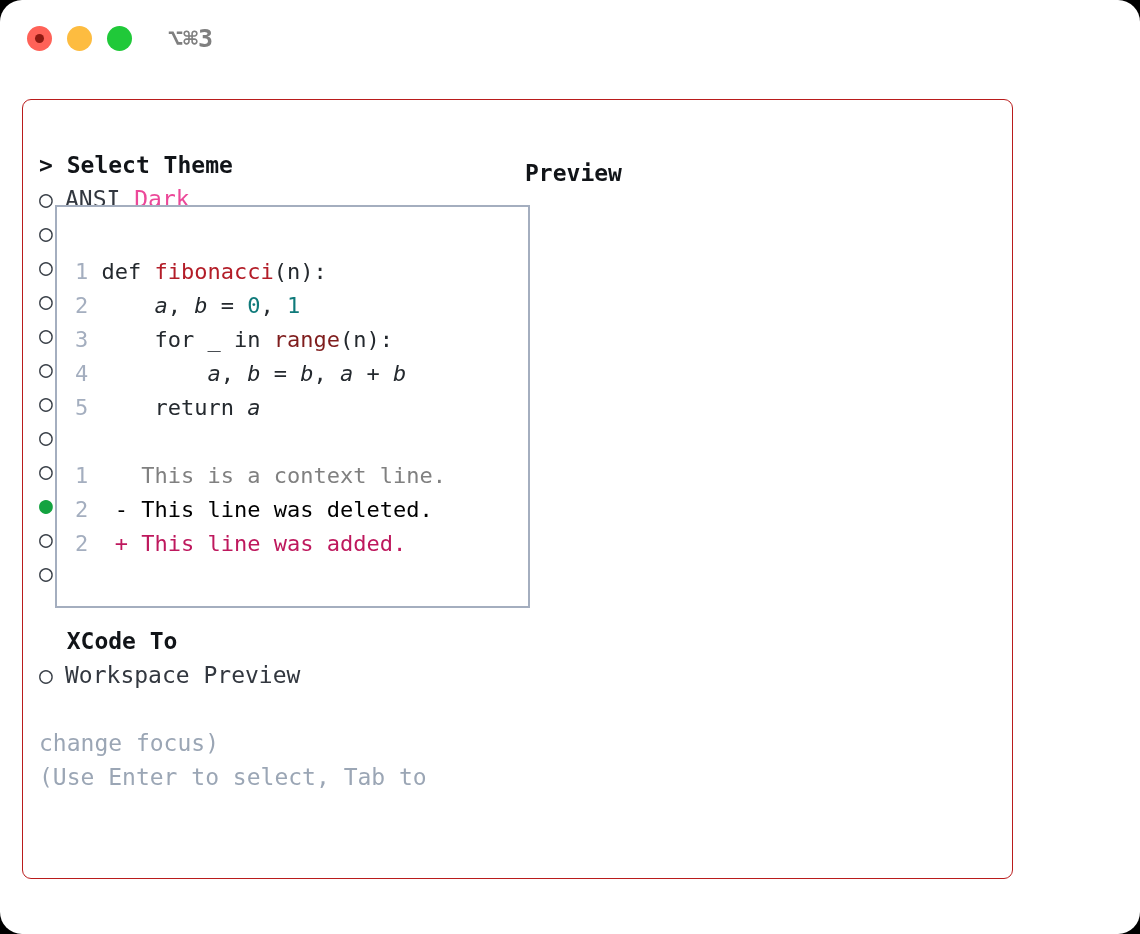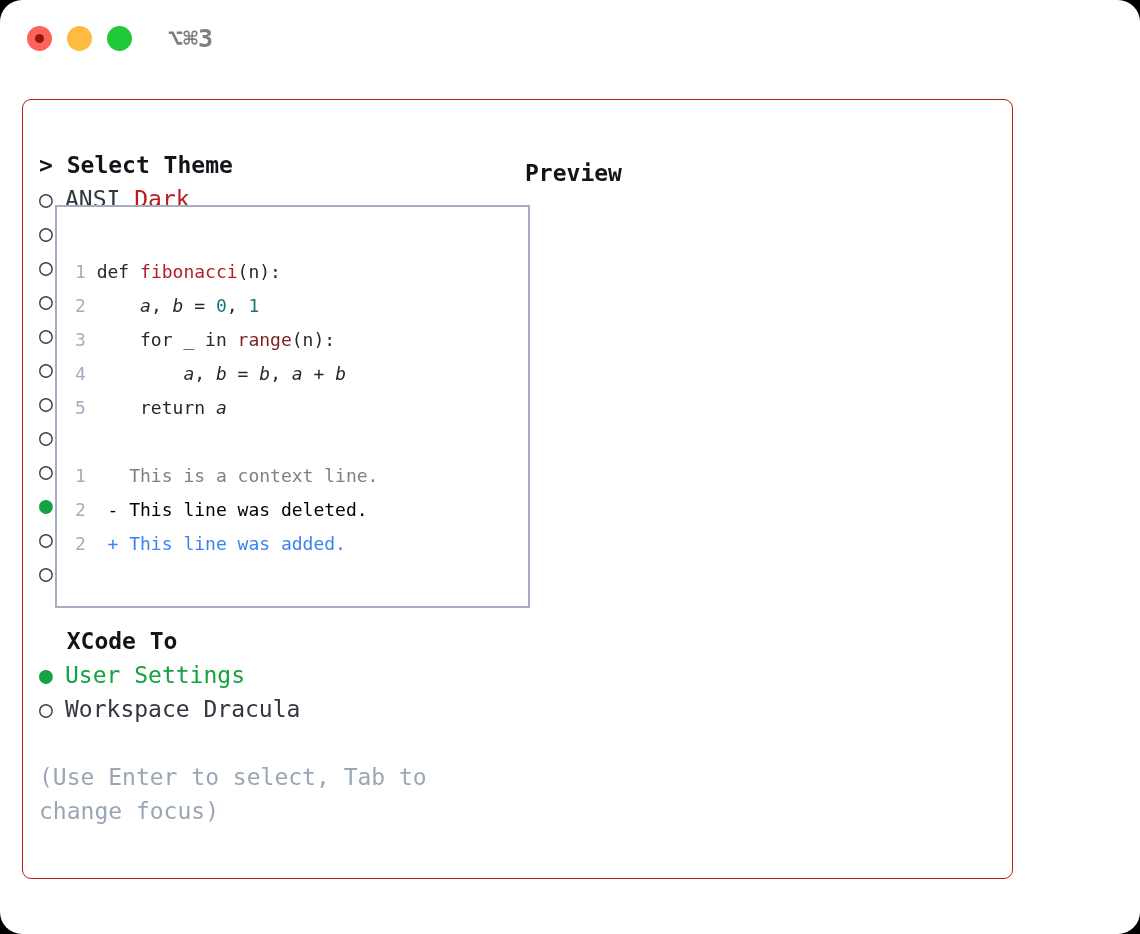--- a/index.html
+++ b/index.html
@@ -91,21 +91,21 @@
     color: #111418;
   }
   .marker {
     display: inline-block;
     width: 26px;
     white-space: pre;
   }
   .marker.unsel { color: #3e444c; }
   .marker.sel   { color: #14a340; }
   .name-sel     { color: #14a340; }
-  .variant      { color: #b91c1c; text-align: right; }
+  .variant      { color: #ec4899; text-align: right; }
   .spacer-row   { height: 34px; }
   .hint {
     font-size: 23px;
     line-height: 34px;
     color: #9ba6b5;
     white-space: pre;
   }
 
   
   #right-col {
@@ -129,34 +129,34 @@
     width: 475px;
     height: 403px;
     box-sizing: border-box;
     border: 2px solid #a4aebf;
     background: #ffffff;
   }
   #code {
     position: absolute;
     left: 18px;
     top: 48px;
-    font-size: 18px;
+    font-size: 22px;
     line-height: 34px;
     white-space: pre;
   }
   .cl { display: block; white-space: pre; }
   .ln  { color: #a4aebf; }
   .tok-plain { color: #24292e; }
   .tok-func  { color: #b31d28; }
   .tok-num   { color: #0f7a7a; }
   .tok-call  { color: #7f1d1d; }
   .tok-var   { color: #24292e; font-style: italic; }
   .tok-ctx   { color: #808080; margin-top: 40px; }
   .tok-del   { color: #000000; }
-  .tok-add   { color: #3b82f6; }
+  .tok-add   { color: #be185d; }
   .blankline { display: block; height: 34px; }
 </style>
 </head>
 <body>
 
 <div id="window">
 
   <div id="titlebar">
     <div class="traffic" id="tl-close"></div>
     <div id="tl-close-dot"></div>
@@ -179,26 +179,25 @@
           <div class="row"><span class="marker unsel">○ </span><span>ANSI Light </span><span class="variant">Light</span></div>
           <div class="row"><span class="marker unsel">○ </span><span>Ayu Light </span><span class="variant">Light</span></div>
           <div class="row"><span class="marker unsel">○ </span><span>Default Light </span><span class="variant">Light</span></div>
           <div class="row"><span class="marker sel">● </span><span class="name-sel">GitHub Light </span><span class="variant">Light</span></div>
           <div class="row"><span class="marker unsel">○ </span><span>Google Code </span><span class="variant">Light</span></div>
           <div class="row"><span class="marker unsel">○ </span><span>XCode </span><span class="variant">Light</span></div>
         </div>
       <div class="spacer-row"></div>
       <div class="row section-header">  XCode To</div>
       <div id="apply-list">
-          <div class="row"><span class="marker sel">● </span><span class="name-sel">User Settings</span></div>
-          <div class="row"><span class="marker unsel">○ </span><span>Workspace Dracula</span></div>
+          <div class="row"><span class="marker unsel">○ </span><span>Workspace Preview</span></div>
         </div>
       <div class="spacer-row"></div>
+      <div class="hint">change focus)</div>
       <div class="hint">(Use Enter to select, Tab to</div>
-      <div class="hint">change focus)</div>
     </div>
 
     <div id="right-col">
       <div id="preview-label">Preview</div>
     </div>
 
     <div id="preview-box">
       <div id="code"><span class="cl"><span class="ln">1 </span><span class="tok-plain">def </span><span class="tok-func">fibonacci</span><span class="tok-plain">(n):</span></span><span class="cl"><span class="ln">2 </span><span class="tok-plain">    </span><span class="tok-var">a</span><span class="tok-plain">, </span><span class="tok-var">b</span><span class="tok-plain"> = </span><span class="tok-num">0</span><span class="tok-plain">, </span><span class="tok-num">1</span></span><span class="cl"><span class="ln">3 </span><span class="tok-plain">    for _ in </span><span class="tok-call">range</span><span class="tok-plain">(n):</span></span><span class="cl"><span class="ln">4 </span><span class="tok-plain">        </span><span class="tok-var">a</span><span class="tok-plain">, </span><span class="tok-var">b</span><span class="tok-plain"> = </span><span class="tok-var">b</span><span class="tok-plain">, </span><span class="tok-var">a</span><span class="tok-plain"> + </span><span class="tok-var">b</span></span><span class="cl"><span class="ln">5 </span><span class="tok-plain">    return </span><span class="tok-var">a</span></span><span class="blankline"></span><span class="cl"><span class="ln">1 </span><span class="tok-ctx">   This is a context line.</span></span><span class="cl"><span class="ln">2 </span><span class="tok-del"> - This line was deleted.</span></span><span class="cl"><span class="ln">2 </span><span class="tok-add"> + This line was added.</span></span></div>
     </div>
 

